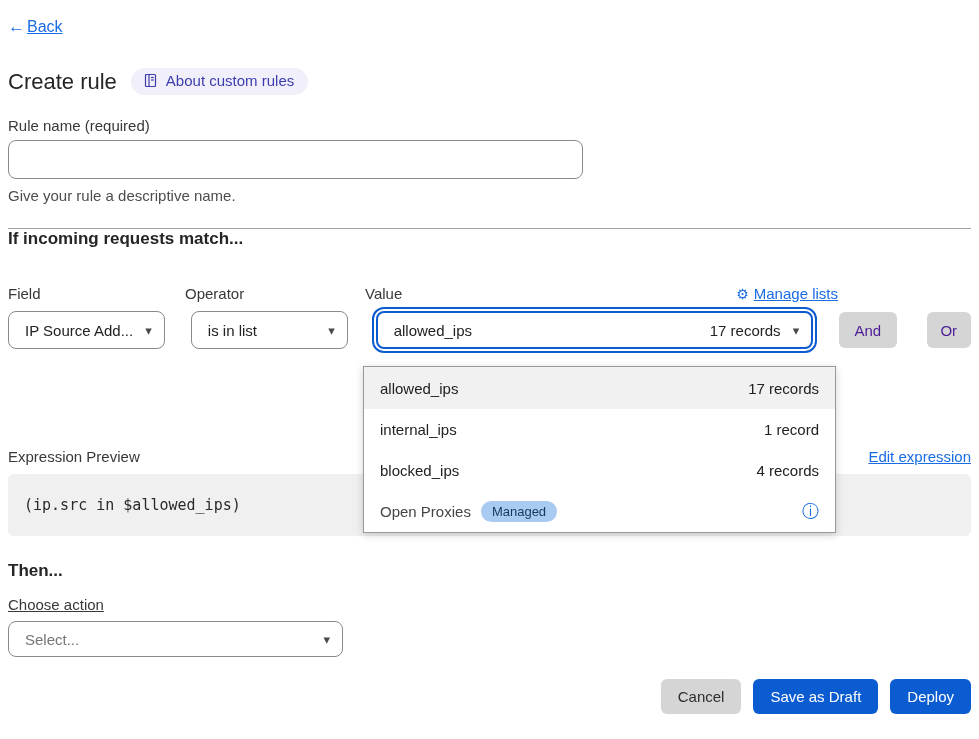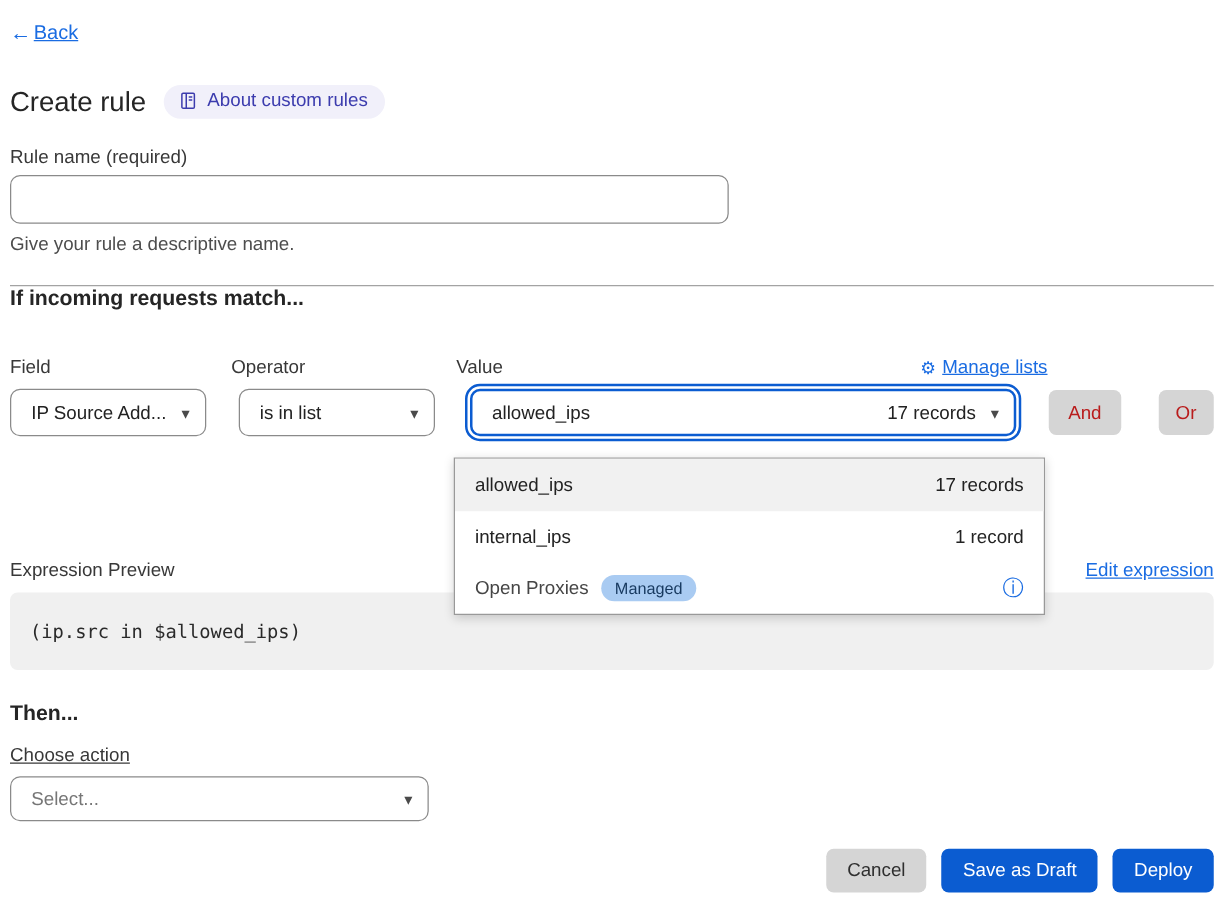--- a/index.html
+++ b/index.html
@@ -68,21 +68,21 @@
   .select-control .caret { margin-left: auto; color: #4a4a4a; font-size: 13px; }
   .field-select { width: 167px; }
   .operator-select { width: 167px; margin-left: 10px; }
   .value-select {
     width: 470px; margin-left: 12px; height: 38px;
     border: 2px solid #0b5cd1; outline: 2px solid #0b5cd1; outline-offset: 2px;
   }
   .value-select .meta { margin-left: auto; color: #222; }
   .value-select .caret { margin-left: 12px; }
   .logic-btn {
-    height: 36px; margin-top: 1px; background: #d5d5d5; color: #b91c1c;
+    height: 36px; margin-top: 1px; background: #d5d5d5; color: #4c1d95;
     border: none; border-radius: 6px; font-size: 15px; font-family: inherit; cursor: pointer;
   }
   .and-btn { width: 62px; margin-left: 10px; }
   .or-btn { width: 48px; margin-left: 14px; }
 
   
   .dropdown-panel {
     position: absolute; left: 363px; top: 366px; width: 473px;
     background: #fff; border: 1px solid #999;
     box-shadow: 0 2px 8px rgba(0,0,0,0.18);
@@ -215,19 +215,23 @@
   <div class="dropdown-panel">
     <div class="dropdown-row selected">
       <span>allowed_ips</span>
       <span class="row-meta">17 records</span>
     </div>
     <div class="dropdown-row">
       <span>internal_ips</span>
       <span class="row-meta">1 record</span>
     </div>
     <div class="dropdown-row">
+      <span>blocked_ips</span>
+      <span class="row-meta">4 records</span>
+    </div>
+    <div class="dropdown-row">
       <span class="open-proxies-name">Open Proxies</span>
       <span class="managed-pill">Managed</span>
       <span class="info-icon">ⓘ</span>
     </div>
   </div>
 
 </div>
 
 </body></html>

